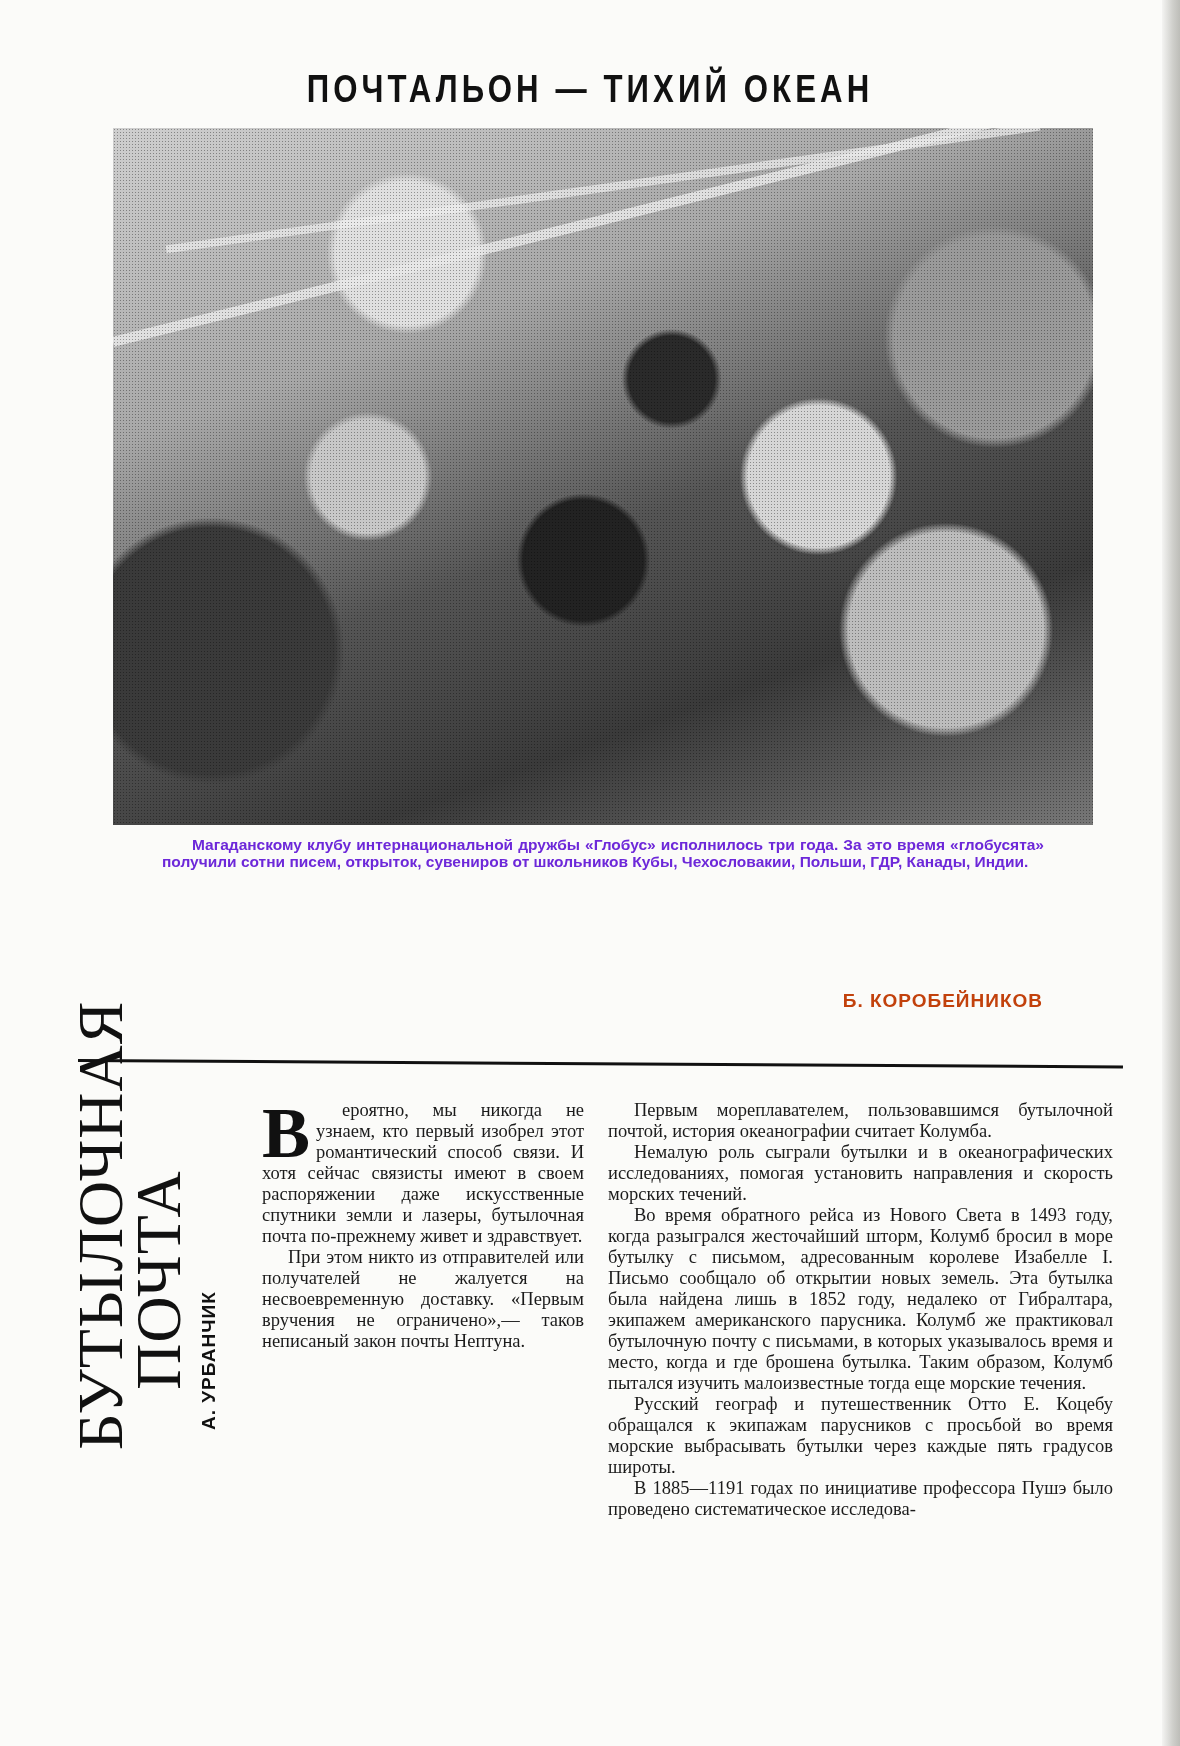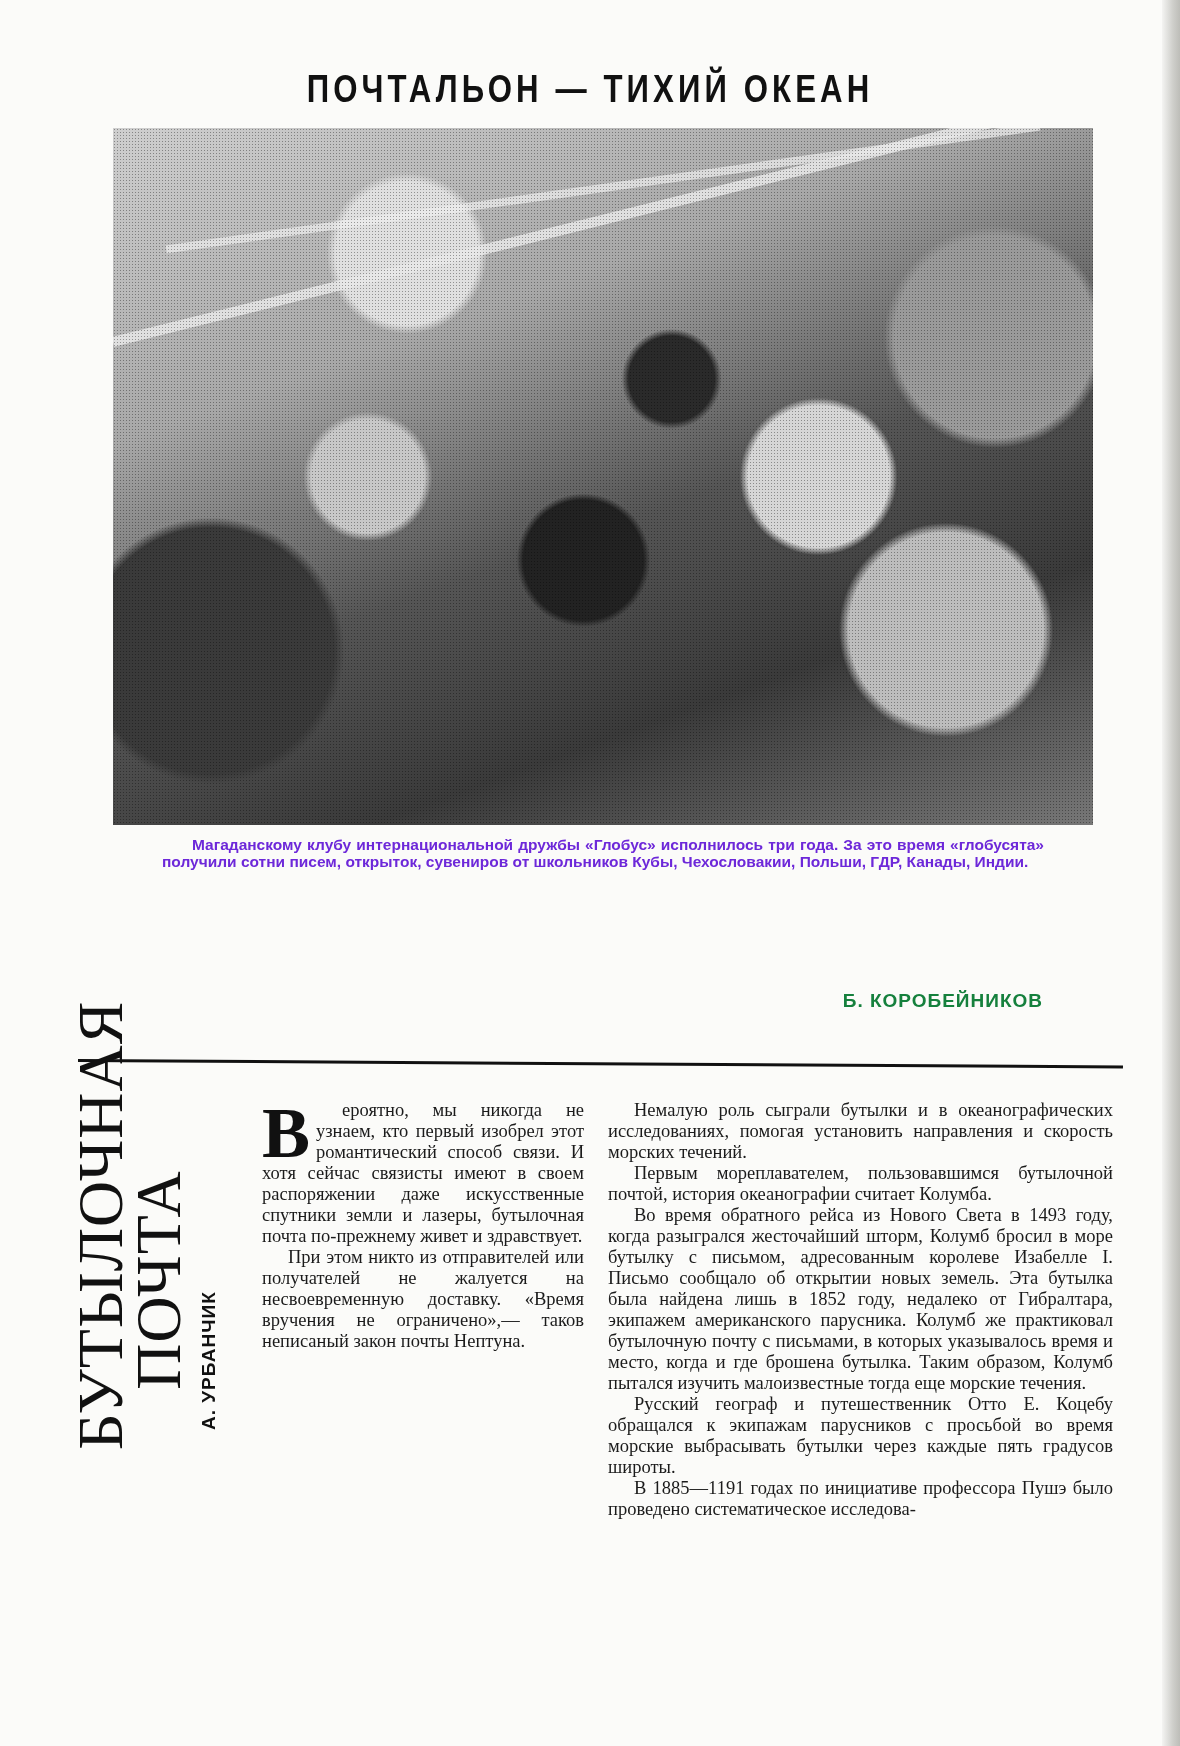--- a/index.html
+++ b/index.html
@@ -50,21 +50,21 @@
   .caption {
     position:absolute; left:162px; top:836px; width:882px;
     font-family:"Liberation Sans Narrow","Liberation Sans", sans-serif;
     font-size:15.5px; line-height:17px; font-weight:bold; color:#6d28d9;
     text-align:justify;
   }
   .caption p { margin:0 0 2px 0; text-indent:30px; }
   .byline-top {
     position:absolute; top:990px; right:137px;
     font-family:"Liberation Sans", sans-serif; font-weight:bold;
-    font-size:19px; letter-spacing:1px; color:#15803d;
+    font-size:19px; letter-spacing:1px; color:#c2410c;
   }
   .rule {
     position:absolute; left:78px; top:1059px; width:1045px; height:3px;
     background:#111; transform:rotate(0.35deg); transform-origin:left;
   }
   .vtitle-wrap {
     position:absolute; left:72px; top:1450px;
     transform:rotate(-90deg); transform-origin:0 0;
     width:340px;
   }
@@ -115,22 +115,22 @@
 
 <div class="vtitle-wrap">
   <div class="vtitle-line1">БУТЫЛОЧНАЯ</div>
   <div class="vtitle-line2">ПОЧТА</div>
 </div>
 
 <div class="vbyline-wrap">А. УРБАНЧИК</div>
 
 <div class="col col1">
   <p class="first"><span class="dropcap">В</span><span>ероятно, мы никогда не узнаем, кто первый изобрел этот романтический способ связи. И хотя сейчас связисты имеют в своем распоряжении даже искусственные спутники земли и лазеры, бутылочная почта по-прежнему живет и здравствует.</span></p>
-  <p>При этом никто из отправителей или получателей не жалуется на несвоевременную доставку. «Время вручения не ограничено»,— таков неписаный закон почты Нептуна.</p>
+  <p>При этом никто из отправителей или получателей не жалуется на несвоевременную доставку. «Первым вручения не ограничено»,— таков неписаный закон почты Нептуна.</p>
 </div>
 
 <div class="col col2">
+  <p>Первым мореплавателем, пользовавшимся бутылочной почтой, история океанографии считает Колумба.</p>
   <p>Немалую роль сыграли бутылки и в океанографических исследованиях, помогая установить направления и скорость морских течений.</p>
-  <p>Первым мореплавателем, пользовавшимся бутылочной почтой, история океанографии считает Колумба.</p>
   <p>Во время обратного рейса из Нового Света в 1493 году, когда разыгрался жесточайший шторм, Колумб бросил в море бутылку с письмом, адресованным королеве Изабелле I. Письмо сообщало об открытии новых земель. Эта бутылка была найдена лишь в 1852 году, недалеко от Гибралтара, экипажем американского парусника. Колумб же практиковал бутылочную почту с письмами, в которых указывалось время и место, когда и где брошена бутылка. Таким образом, Колумб пытался изучить малоизвестные тогда еще морские течения.</p>
   <p>Русский географ и путешественник Отто Е. Коцебу обращался к экипажам парусников с просьбой во время морские выбрасывать бутылки через каждые пять градусов широты.</p>
   <p>В 1885—1191 годах по инициативе профессора Пушэ было проведено систематическое исследова-</p>
 </div>
 
 </body></html>

